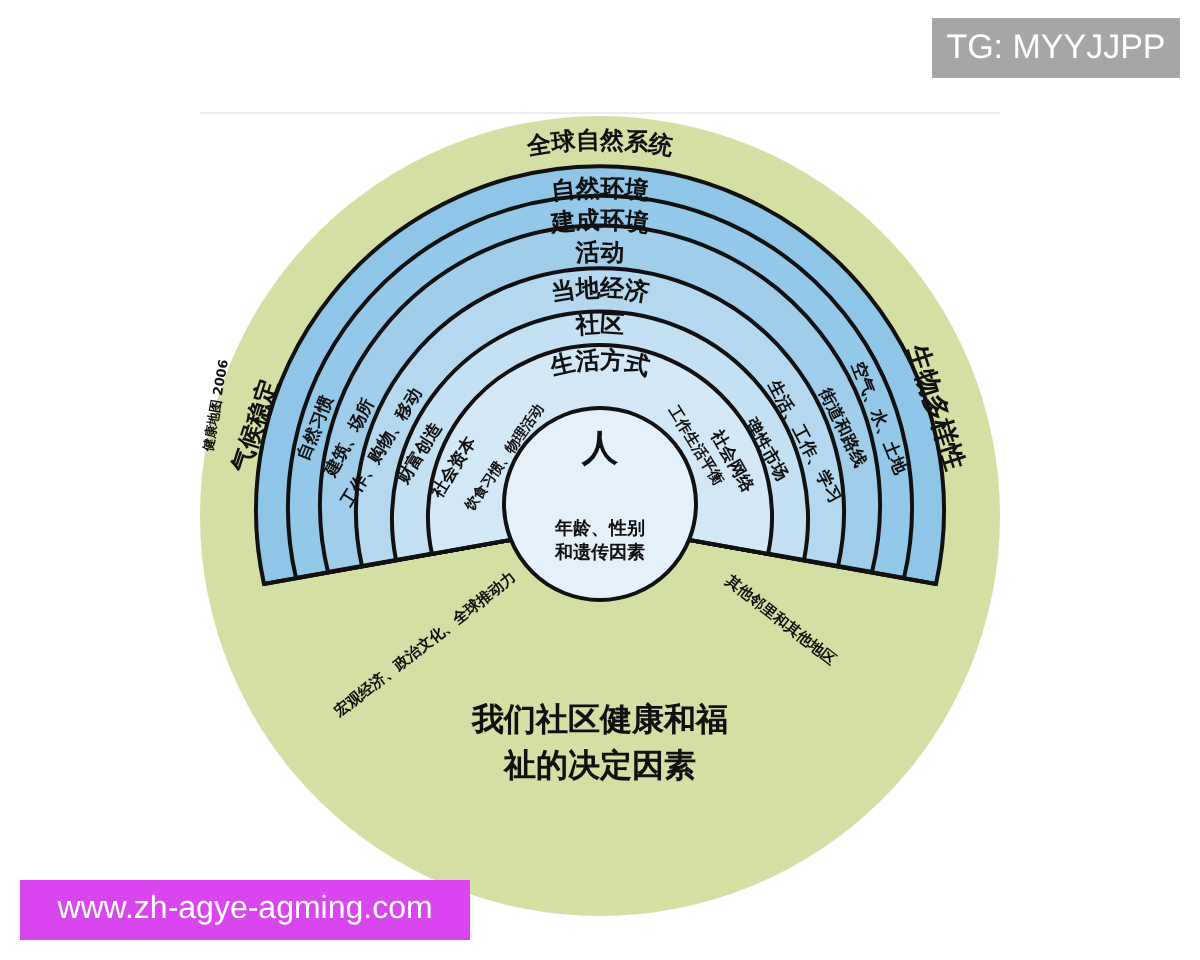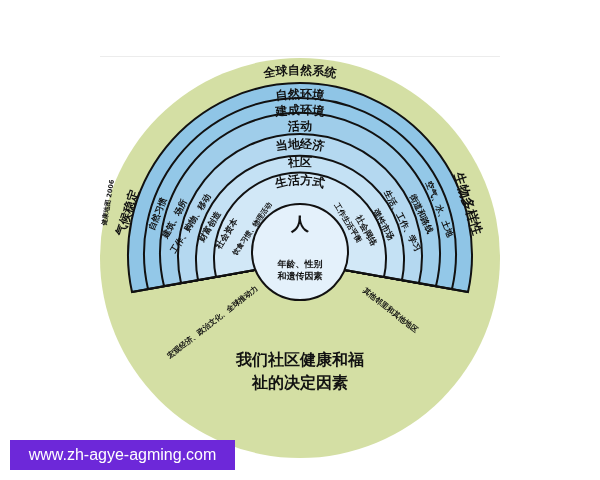--- a/index.html
+++ b/index.html
@@ -1,20 +1,20 @@
 <!DOCTYPE html>
 <html><head>
   <meta charset="utf-8">
   <style>
     html, body { margin:0; padding:0; background:#ffffff; }
     body { width:600px; height:480px; position:relative; overflow:hidden; font-family:"DejaVu Sans", sans-serif; }
     #stage { position:absolute; left:0; top:0; width:600px; height:480px; }
     .wm-top { position:absolute; left:466px; top:9px; width:124px; height:30px; background:#a6a6a6; color:#ffffff;
       font-family:"Liberation Sans", sans-serif; font-size:17px; line-height:30px; text-align:center; }
-    .wm-bottom { position:absolute; left:10px; top:440px; width:225px; height:30px; background:#6d28d9; color:#ffffff;
+    .wm-bottom { position:absolute; left:10px; top:440px; width:225px; height:30px; background:#d946ef; color:#ffffff;
       font-family:"Liberation Sans", sans-serif; font-size:16px; line-height:30px; text-align:center; }
     .topline { position:absolute; left:100px; top:56px; width:400px; height:1px; background:#ececec; }
     svg text { font-family:"DejaVu Sans", sans-serif; font-weight:bold; fill:#111; }
   </style>
 </head>
 <body>
 
 <div id="stage">
   <div class="topline"></div>
   <svg width="600" height="480" viewBox="0 0 600 480">
@@ -84,14 +84,15 @@
     <text x="300" y="267" font-size="9" text-anchor="middle">年龄、性别</text>
     <text x="300" y="279" font-size="9" text-anchor="middle">和遗传因素</text>
 
     <text font-size="7.5" transform="translate(214,324) rotate(-38)" text-anchor="middle">宏观经济、政治文化、全球推动力</text>
     <text font-size="7.5" transform="translate(389,312) rotate(38)" text-anchor="middle">其他邻里和其他地区</text>
 
     <text x="300" y="365" font-size="16" text-anchor="middle">我们社区健康和福</text>
     <text x="300" y="388" font-size="16" text-anchor="middle">祉的决定因素</text>
   </svg>
 
+  <div class="wm-top">TG: MYYJJPP</div>
   <div class="wm-bottom">www.zh-agye-agming.com</div>
 </div>
 
 </body></html>

